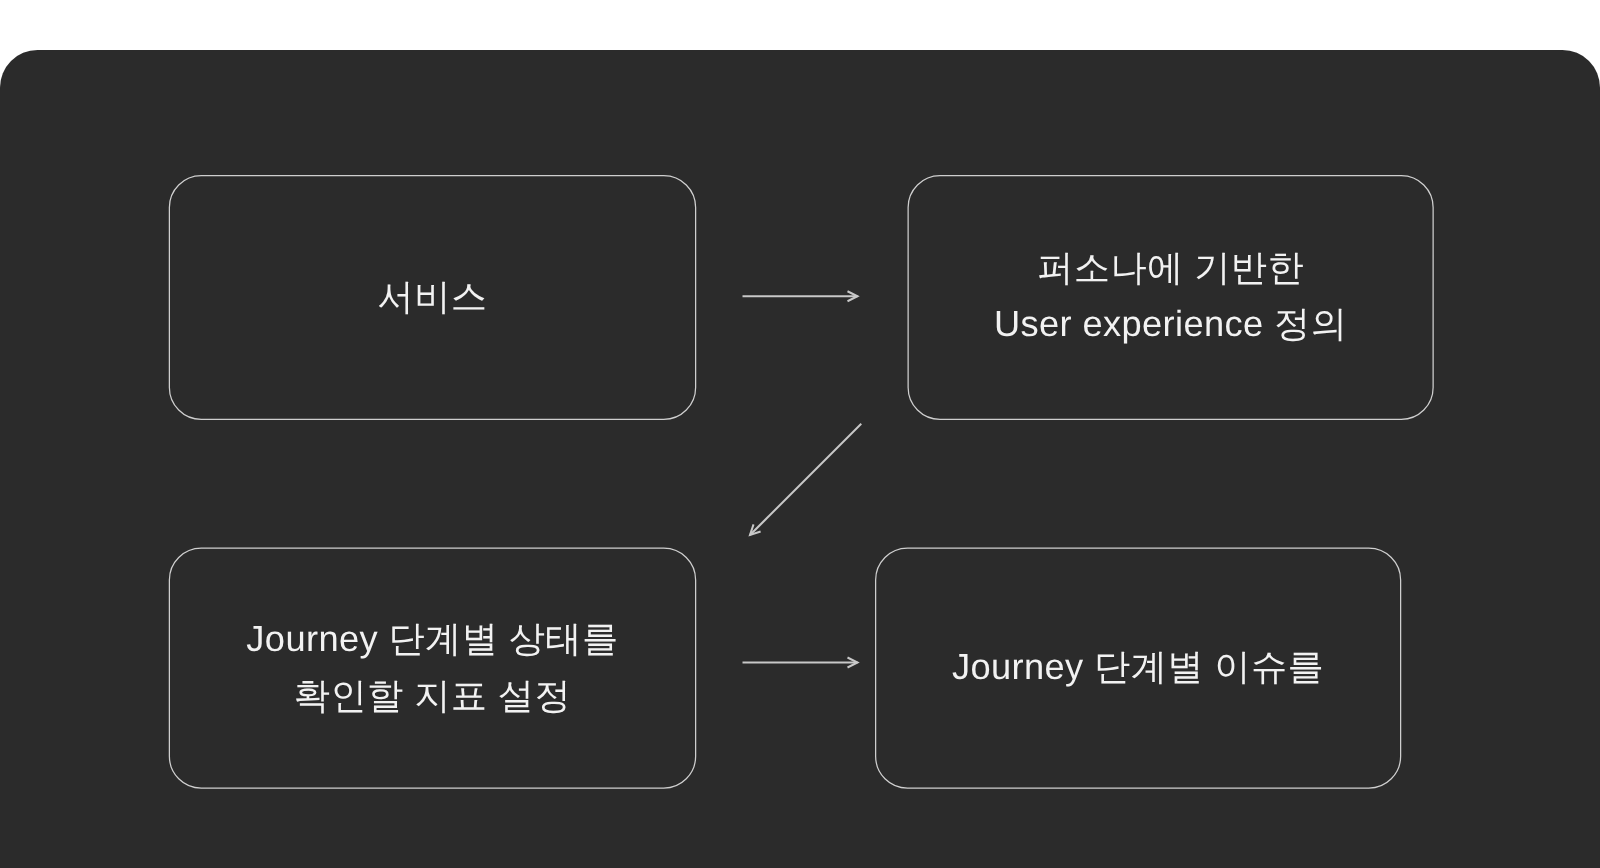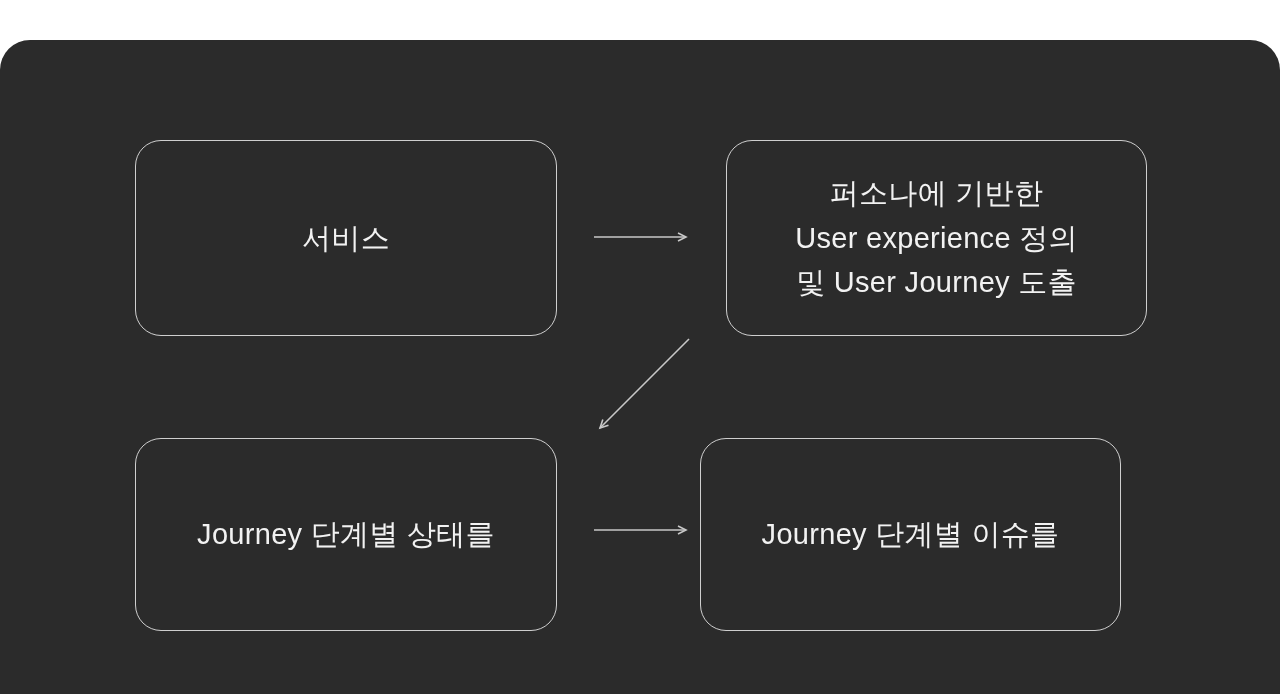--- a/index.html
+++ b/index.html
@@ -58,25 +58,25 @@
 
 <div class="canvas">
 
   <div class="flow-box box-1">
     <div>서비스</div>
   </div>
 
   <div class="flow-box box-2">
     <div>퍼소나에 기반한</div>
     <div>User experience 정의</div>
-    <div>및 User Journey 도출</div>
   </div>
 
   <div class="flow-box box-3">
     <div>Journey 단계별 상태를</div>
+    <div>확인할 지표 설정</div>
   </div>
 
   <div class="flow-box box-4">
     <div>Journey 단계별 이슈를</div>
   </div>
 
   <svg class="arrows" viewBox="0 0 1280 694" xmlns="http://www.w3.org/2000/svg">
     <defs>
       <marker id="arrowhead" markerWidth="16" markerHeight="16" refX="10" refY="6" orient="auto" markerUnits="userSpaceOnUse">
         <path d="M2,2 L10,6 L2,10"></path>

